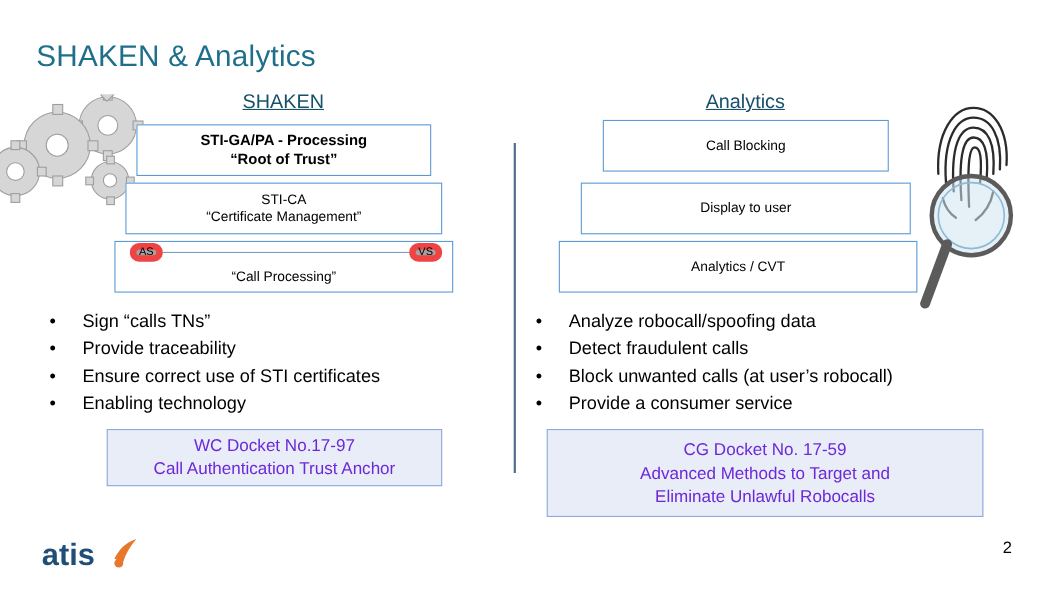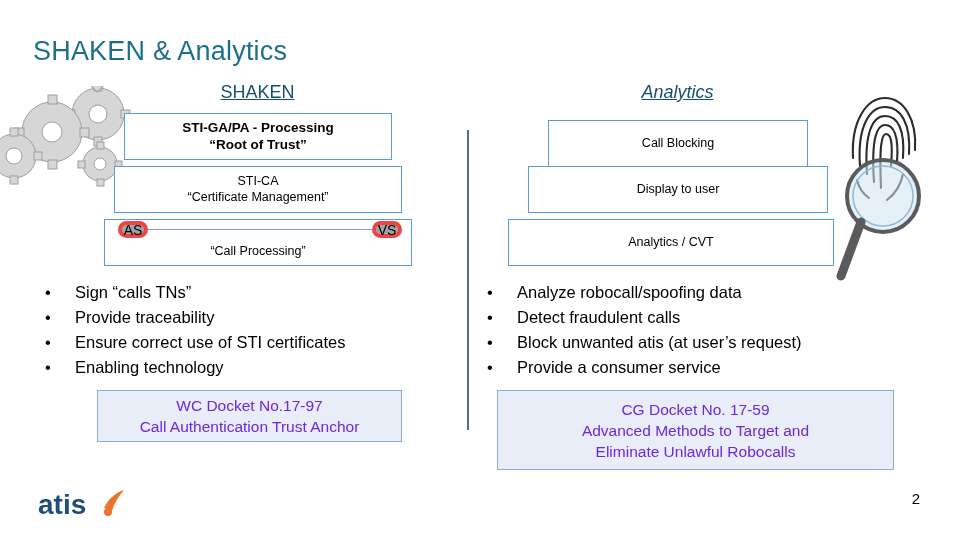--- a/index.html
+++ b/index.html
@@ -12,48 +12,48 @@
   .title{
     position:absolute;left:33px;top:36px;
     font-size:27px;color:#1F6F8B;letter-spacing:.2px;
   }
 
   .col-head{
     position:absolute;font-size:18px;color:#17506B;
     text-decoration:underline;text-align:center;
   }
   #shaken-head{left:140px;top:82px;width:235px;}
-  #analytics-head{left:560px;top:82px;width:235px;font-style:italic;}
+  #analytics-head{left:560px;top:82px;width:235px;}
 
   .box{
     position:absolute;border:1px solid #5B9BD5;background:#ffffff;
     display:flex;flex-direction:column;align-items:center;justify-content:center;
     text-align:center;color:#000;box-sizing:border-box;
   }
   .box .l1{line-height:1.25;}
   .box .l2{line-height:1.25;}
 
   
   #b-gapa{left:124px;top:113px;width:268px;height:47px;font-size:13.5px;font-weight:bold;}
   #b-stica{left:114px;top:166px;width:288px;height:47px;font-size:12.5px;}
   #b-callproc{left:104px;top:219px;width:308px;height:47px;font-size:12.5px;}
 
   
   .node{
-    position:absolute;border:4px solid #ef4444;background:#a3a3a3;border-radius:9px;
-    font-size:14px;color:#000;display:flex;align-items:center;justify-content:center;
+    position:absolute;border:6px solid #ef4444;background:#a3a3a3;border-radius:9px;
+    font-size:10px;color:#000;display:flex;align-items:center;justify-content:center;
     box-sizing:border-box;
   }
   #node-as{left:118px;top:221px;width:30px;height:17px;}
   #node-vs{left:372px;top:221px;width:30px;height:17px;text-align:center;}
   #as-vs-line{position:absolute;left:148px;top:229px;width:224px;height:1px;background:#7f9db9;}
   #callproc-label{position:absolute;left:104px;top:244px;width:308px;text-align:center;font-size:12.5px;color:#000;}
 
   
-  #a-block{left:548px;top:120px;width:260px;height:47px;font-size:12.5px;}
+  #a-block{left:548px;top:109px;width:260px;height:47px;font-size:12.5px;}
   #a-display{left:528px;top:166px;width:300px;height:47px;font-size:12.5px;}
   #a-cvt{left:508px;top:219px;width:326px;height:47px;font-size:12.5px;}
 
   
   .bullets{position:absolute;font-size:16.5px;color:#000;line-height:25px;}
   .bullets .row{display:flex;}
   .bullets .bul{width:30px;flex:none;text-align:left;}
   #bullets-left{left:45px;top:280px;width:440px;}
   #bullets-right{left:487px;top:280px;width:450px;}
 
@@ -199,21 +199,21 @@
     <div class="row">
       <span class="bul">•</span>
       <span>Analyze robocall/spoofing data</span>
     </div>
     <div class="row">
       <span class="bul">•</span>
       <span>Detect fraudulent calls</span>
     </div>
     <div class="row">
       <span class="bul">•</span>
-      <span>Block unwanted atis (at user’s request)</span>
+      <span>Block unwanted calls (at user’s robocall)</span>
     </div>
     <div class="row">
       <span class="bul">•</span>
       <span>Provide a consumer service</span>
     </div>
   </div>
 
   <div class="footbox" id="wc-box">
     <div>WC Docket No.17-97</div>
     <div>Call Authentication Trust Anchor</div>

